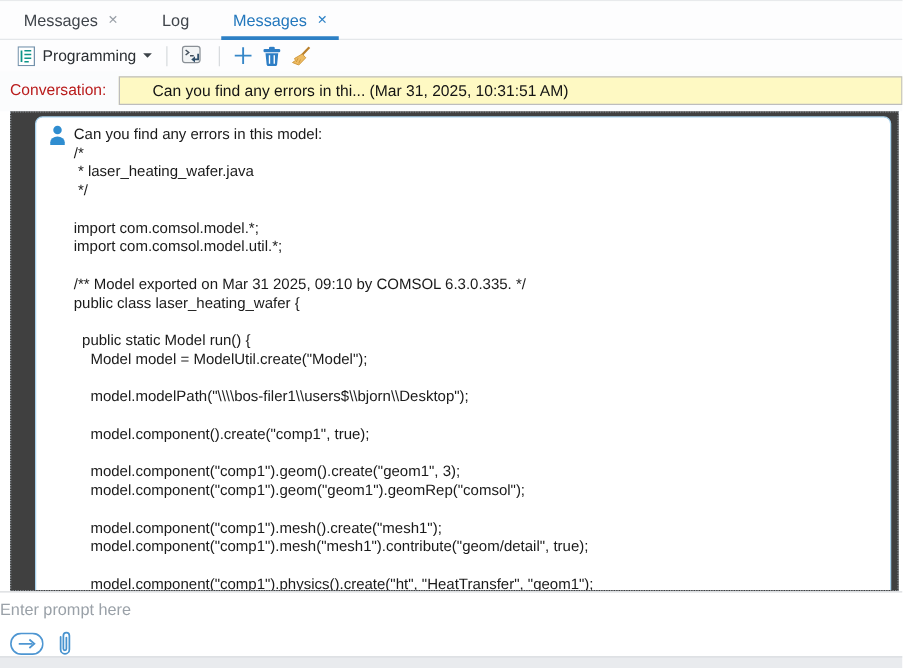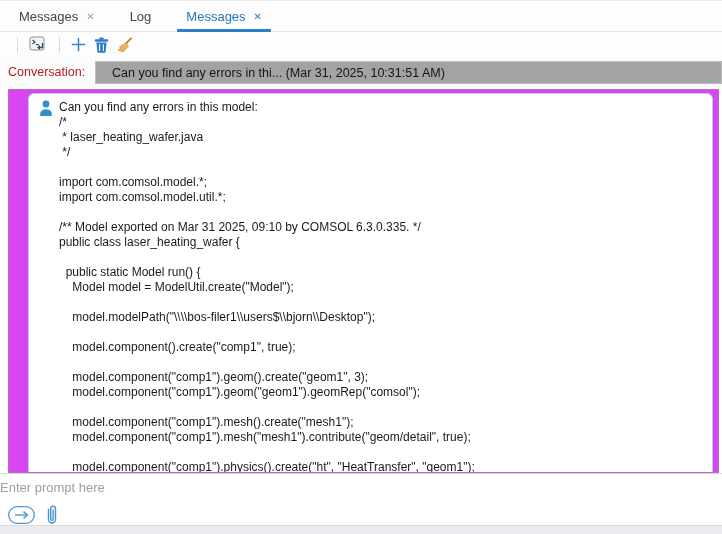--- a/index.html
+++ b/index.html
@@ -31,28 +31,28 @@
   }
   .tbtn{display:flex;align-items:center;gap:5px;padding:2px 4px;border-radius:2px;}
   .tbtn .lbl{font-size:12.5px;color:#2b2f33;}
   .sep{width:1px;height:16px;background:#d8dbde;margin:0 7px;}
   .icon{display:block;}
   
   .convrow{position:absolute;left:0;top:56px;right:0;height:32px;background:#fbfcfd;}
   .convlabel{position:absolute;left:8px;top:8px;font-size:12.5px;color:#b91c1c;}
   .combobox{
     position:absolute;left:95px;right:0;top:4px;height:23px;
-    background:#a3a3a3;border:1px solid #bdbdbd;box-sizing:border-box;
-    display:flex;align-items:center;padding-left:16px;
+    background:#fef9c3;border:1px solid #bdbdbd;box-sizing:border-box;
+    display:flex;align-items:center;padding-left:26px;
     font-size:12.5px;color:#141414;white-space:nowrap;overflow:hidden;
   }
   
   .viewport{
     position:absolute;left:8px;right:3px;top:88px;bottom:62px;
-    border:1px dotted #8f959b;background:#d946ef;overflow:hidden;box-sizing:border-box;
+    border:1px dotted #8f959b;background:#404040;overflow:hidden;box-sizing:border-box;
   }
   .bubble{
     position:absolute;left:19px;right:5px;top:3px;height:1200px;
     border:1px solid #a9d3ee;border-radius:6px;background:#ffffff;box-sizing:border-box;
   }
   .avatar{position:absolute;left:10px;top:6px;}
   .msgtext{
     position:absolute;left:30px;top:6px;right:8px;
     font-size:12px;line-height:15px;color:#1a1a1a;white-space:pre;
   }
@@ -85,20 +85,34 @@
   <div class="tab">
     <span>Log</span>
   </div>
   <div class="tab active">
     <span>Messages</span>
     <span class="close">✕</span>
   </div>
 </div>
 
 <div class="toolbar">
+  <div class="tbtn">
+    <svg class="icon" width="15" height="16" viewBox="0 0 15 16">
+      <rect x="0.5" y="0.5" width="13" height="15" fill="#ffffff" stroke="#7391ab"></rect>
+      <line x1="3.2" y1="3.4" x2="3.2" y2="12.6" stroke="#0d9488" stroke-width="1.4"></line>
+      <line x1="5.5" y1="3.6" x2="11" y2="3.6" stroke="#0d9488" stroke-width="1.2"></line>
+      <line x1="5.5" y1="6.6" x2="11" y2="6.6" stroke="#0d9488" stroke-width="1.2"></line>
+      <line x1="5.5" y1="9.6" x2="11" y2="9.6" stroke="#0d9488" stroke-width="1.2"></line>
+      <line x1="5.5" y1="12.4" x2="9" y2="12.4" stroke="#0d9488" stroke-width="1.2"></line>
+    </svg>
+    <span class="lbl">Programming</span>
+    <svg class="icon" width="8" height="5" viewBox="0 0 8 5">
+      <path d="M0.5 0.5 L4 4.2 L7.5 0.5 Z" fill="#3c4248"></path>
+    </svg>
+  </div>
   <div class="sep"></div>
   <div class="tbtn">
     <svg class="icon" width="19" height="17" viewBox="0 0 19 17">
       <rect x="1" y="1" width="14" height="13" rx="2" fill="#f2f4f5" stroke="#8a9096"></rect>
       <path d="M3.5 4 L6 6 L3.5 8" fill="none" stroke="#44505c" stroke-width="1.2"></path>
       <line x1="7" y1="8.6" x2="10" y2="8.6" stroke="#44505c" stroke-width="1.2"></line>
       <path d="M13.5 7 v4.5 h-4" fill="none" stroke="#31506b" stroke-width="1.4"></path>
       <path d="M11 9 L8 11.5 L11 14 Z" fill="#31506b"></path>
     </svg>
   </div>

